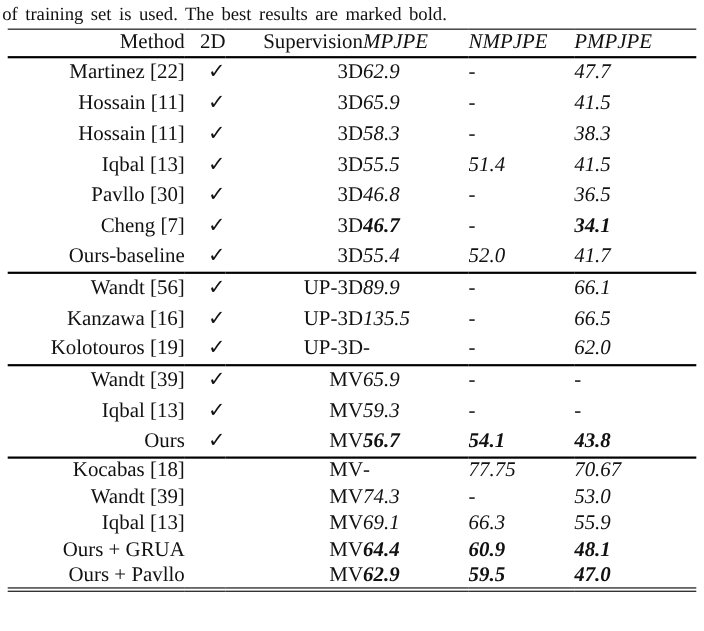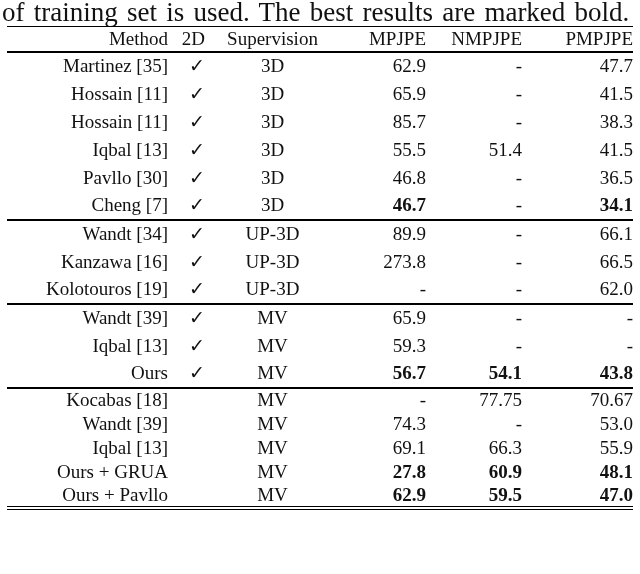--- a/index.html
+++ b/index.html
@@ -1,38 +1,38 @@
 <!DOCTYPE html>
 <html><head>
 <meta charset="utf-8">
 <style>
   html,body{margin:0;padding:0;background:#ffffff;}
   .page{
     position:relative;width:640px;height:574px;background:#ffffff;
     font-family:"Liberation Serif","DejaVu Serif",serif;color:#111111;overflow:hidden;
   }
   .caption{
-    position:absolute;left:2px;top:0px;font-size:27px;line-height:25px;
+    position:absolute;left:2px;top:0px;font-size:17px;line-height:25px;
     word-spacing:2.5px;white-space:nowrap;
   }
   table.results{
     position:absolute;left:7px;top:26px;width:626px;
     border-collapse:collapse;table-layout:fixed;
     border-top:1.5px solid #000;border-bottom:4px double #000;
     font-size:19px;
   }
   th,td{padding:0;font-weight:normal;white-space:nowrap;overflow:hidden;vertical-align:middle;}
   thead tr{height:25px;border-bottom:2.5px solid #000;}
   tr.g0,tr.g1,tr.g2{height:28px;}
   tr.g3{height:24px;margin-top:17px;}
   tr.group-start{border-top:2px solid #000;}
   .col0{text-align:right;padding-left:8px;}
   .col1{text-align:right;}
-  .col2{text-align:center;padding-left:10px;}
-  .col3,.col4,.col5{text-align:right;}
+  .col2{text-align:right;padding-left:10px;}
+  .col3,.col4,.col5{text-align:left;font-style:italic;}
   td.bold{font-weight:bold;}
   .check{
     font-family:"DejaVu Sans",sans-serif;font-weight:bold;font-size:19px;line-height:1;
   }
 </style>
 </head>
 <body>
 
 <div class="page">
   <div class="caption">of training set is used. The best results are marked bold.</div>
@@ -50,40 +50,40 @@
           <th class="col0">Method</th>
           <th class="col1">2D</th>
           <th class="col2">Supervision</th>
           <th class="col3">MPJPE</th>
           <th class="col4">NMPJPE</th>
           <th class="col5">PMPJPE</th>
         </tr>
     </thead>
     <tbody id="tbody">
         <tr class="g0">
-          <td class="col0">Martinez [35]</td>
+          <td class="col0">Martinez [22]</td>
           <td class="col1"><span class="check">✓</span></td>
           <td class="col2">3D</td>
           <td class="col3">62.9</td>
           <td class="col4">-</td>
           <td class="col5">47.7</td>
         </tr>
         <tr class="g0">
           <td class="col0">Hossain [11]</td>
           <td class="col1"><span class="check">✓</span></td>
           <td class="col2">3D</td>
           <td class="col3">65.9</td>
           <td class="col4">-</td>
           <td class="col5">41.5</td>
         </tr>
         <tr class="g0">
           <td class="col0">Hossain [11]</td>
           <td class="col1"><span class="check">✓</span></td>
           <td class="col2">3D</td>
-          <td class="col3">85.7</td>
+          <td class="col3">58.3</td>
           <td class="col4">-</td>
           <td class="col5">38.3</td>
         </tr>
         <tr class="g0">
           <td class="col0">Iqbal [13]</td>
           <td class="col1"><span class="check">✓</span></td>
           <td class="col2">3D</td>
           <td class="col3">55.5</td>
           <td class="col4">51.4</td>
           <td class="col5">41.5</td>
@@ -97,33 +97,41 @@
           <td class="col5">36.5</td>
         </tr>
         <tr class="g0">
           <td class="col0">Cheng [7]</td>
           <td class="col1"><span class="check">✓</span></td>
           <td class="col2">3D</td>
           <td class="col3 bold">46.7</td>
           <td class="col4">-</td>
           <td class="col5 bold">34.1</td>
         </tr>
+        <tr class="g0">
+          <td class="col0">Ours-baseline</td>
+          <td class="col1"><span class="check">✓</span></td>
+          <td class="col2">3D</td>
+          <td class="col3">55.4</td>
+          <td class="col4">52.0</td>
+          <td class="col5">41.7</td>
+        </tr>
         <tr class="g1 group-start">
-          <td class="col0">Wandt [34]</td>
+          <td class="col0">Wandt [56]</td>
           <td class="col1"><span class="check">✓</span></td>
           <td class="col2">UP-3D</td>
           <td class="col3">89.9</td>
           <td class="col4">-</td>
           <td class="col5">66.1</td>
         </tr>
         <tr class="g1">
           <td class="col0">Kanzawa [16]</td>
           <td class="col1"><span class="check">✓</span></td>
           <td class="col2">UP-3D</td>
-          <td class="col3">273.8</td>
+          <td class="col3">135.5</td>
           <td class="col4">-</td>
           <td class="col5">66.5</td>
         </tr>
         <tr class="g1">
           <td class="col0">Kolotouros [19]</td>
           <td class="col1"><span class="check">✓</span></td>
           <td class="col2">UP-3D</td>
           <td class="col3">-</td>
           <td class="col4">-</td>
           <td class="col5">62.0</td>
@@ -173,21 +181,21 @@
           <td class="col1"></td>
           <td class="col2">MV</td>
           <td class="col3">69.1</td>
           <td class="col4">66.3</td>
           <td class="col5">55.9</td>
         </tr>
         <tr class="g3">
           <td class="col0">Ours + GRUA</td>
           <td class="col1"></td>
           <td class="col2">MV</td>
-          <td class="col3 bold">27.8</td>
+          <td class="col3 bold">64.4</td>
           <td class="col4 bold">60.9</td>
           <td class="col5 bold">48.1</td>
         </tr>
         <tr class="g3">
           <td class="col0">Ours + Pavllo</td>
           <td class="col1"></td>
           <td class="col2">MV</td>
           <td class="col3 bold">62.9</td>
           <td class="col4 bold">59.5</td>
           <td class="col5 bold">47.0</td>

